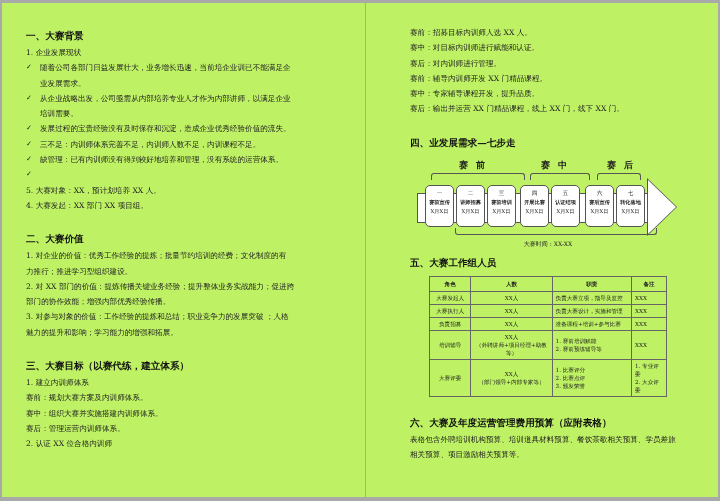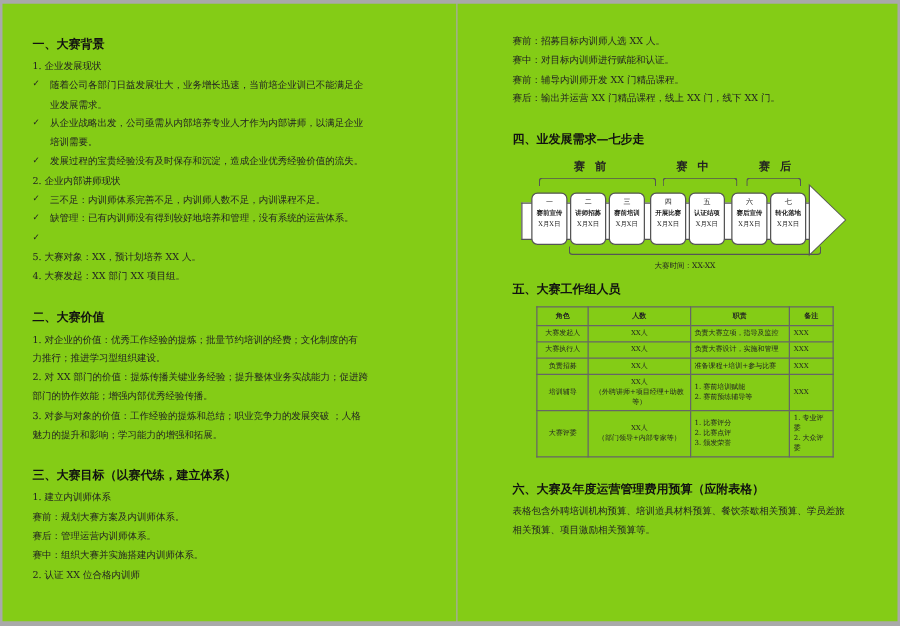--- a/index.html
+++ b/index.html
@@ -4,21 +4,21 @@
 <style>
   html, body { margin: 0; padding: 0; }
   body {
     width: 720px; height: 501px; overflow: hidden;
     background: #a9a9a9;
     font-family: "DejaVu Serif", "Liberation Serif", serif;
     color: #222;
     position: relative;
   }
   .page {
-    position: absolute; top: 3px; background: #84cc16;
+    position: absolute; top: 3px; background: #bef264;
     height: 494px; overflow: hidden;
   }
   #page-left { left: 2px; width: 363px; }
   #page-right { left: 366px; width: 352px; }
   .content { position: absolute; font-size: 7.6px; line-height: 15.3px; }
   #page-left .content { left: 24px; top: 24px; width: 290px; }
   #page-right .content { left: 44px; top: 22px; width: 290px; }
   h2 { font-size: 9.6px; font-weight: bold; margin: 0; line-height: 18px; color: #111; }
   .line { white-space: nowrap; }
   .check-item { display: flex; }
@@ -66,21 +66,20 @@
       <div>
           <div class="line">从企业战略出发，公司亟需从内部培养专业人才作为内部讲师，以满足企业</div>
           <div class="line">培训需要。</div>
         </div>
     </div>
     <div class="check-item">
       <span class="check">✓</span>
       <div class="line">发展过程的宝贵经验没有及时保存和沉淀，造成企业优秀经验价值的流失。</div>
     </div>
 
-    <div class="line">2.  企业内部讲师现状</div>
     <div class="check-item">
       <span class="check">✓</span>
       <div class="line">三不足：内训师体系完善不足，内训师人数不足，内训课程不足。</div>
     </div>
     <div class="check-item">
       <span class="check">✓</span>
       <div class="line">缺管理：已有内训师没有得到较好地培养和管理，没有系统的运营体系。</div>
     </div>
     <div class="check-item">
       <span class="check">✓</span>
@@ -100,31 +99,33 @@
       </div>
     <div>
         <div class="line">3.  对参与对象的价值：工作经验的提炼和总结；职业竞争力的发展突破 ；人格</div>
         <div class="line">魅力的提升和影响；学习能力的增强和拓展。</div>
       </div>
 
     <div class="gap"></div>
     <h2>三、大赛目标（以赛代练，建立体系）</h2>
     <div class="line">1.  建立内训师体系</div>
     <div class="line">赛前：规划大赛方案及内训师体系。</div>
+    <div class="line">赛中：组织大赛并实施搭建内训师体系。</div>
     <div class="line">赛后：管理运营内训师体系。</div>
-    <div class="line">赛中：组织大赛并实施搭建内训师体系。</div>
     <div class="line">2.  认证 XX 位合格内训师</div>
   </div>
 </div>
 
 <div class="page" id="page-right">
   <div class="content">
     <div class="line">赛前：招募目标内训师人选 XX 人。</div>
     <div class="line">赛中：对目标内训师进行赋能和认证。</div>
+    <div class="line">赛后：对内训师进行管理。</div>
     <div class="line">赛前：辅导内训师开发 XX 门精品课程。</div>
+    <div class="line">赛中：专家辅导课程开发，提升品质。</div>
     <div class="line">赛后：输出并运营 XX 门精品课程，线上 XX 门，线下 XX 门。</div>
 
     <div class="gap"></div>
     <h2>四、业发展需求—七步走</h2>
 
     <div class="flow">
       <div class="phase" style="left:42px">赛前</div>
       <div class="phase" style="left:124px">赛中</div>
       <div class="phase" style="left:190px">赛后</div>
       <div class="brace-top" style="left:14px;width:92px"></div>

